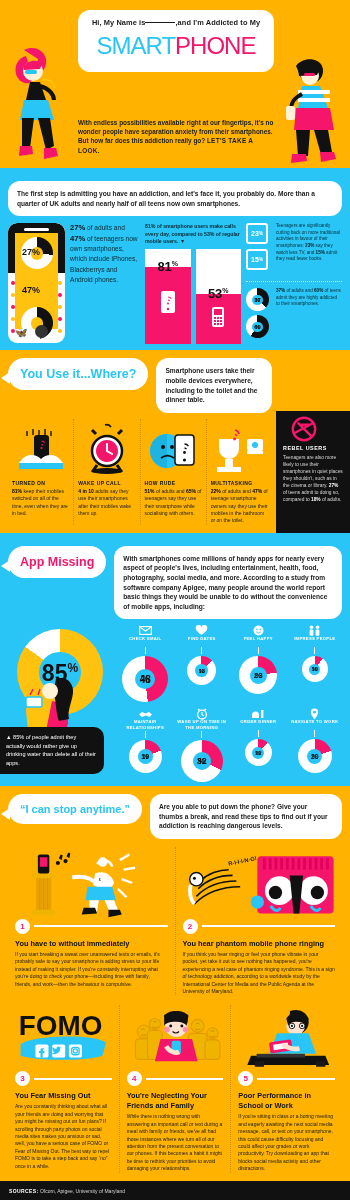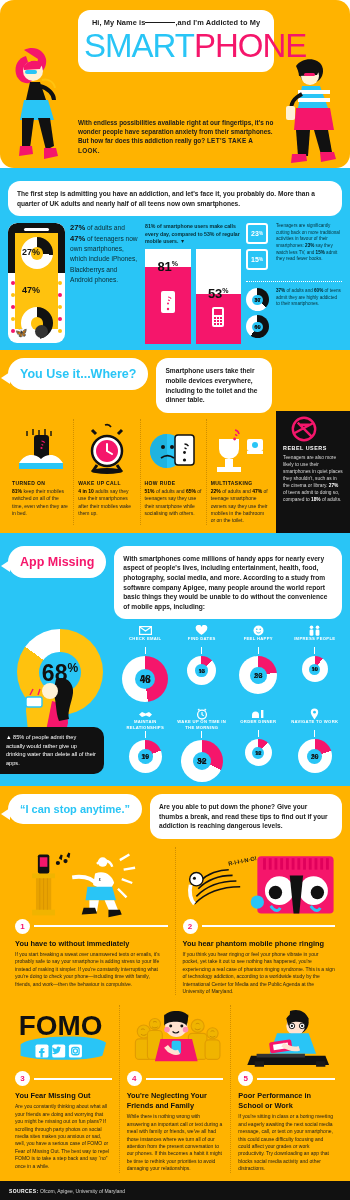--- a/index.html
+++ b/index.html
@@ -4,29 +4,29 @@
 <style>
   * { box-sizing: border-box; margin:0; padding:0; }
   body {
     width:350px; height:1200px; overflow:hidden;
     font-family:"Liberation Sans", sans-serif;
     background:#ffffff;
   }
   .page { width:350px; height:1200px; position:relative; }
 
   
-  .hero { background:#FFB300; height:168px; position:relative; overflow:hidden;border-radius:14px; }
+  .hero { background:#FFB300; height:168px; position:relative; overflow:hidden; }
   .hero-title-box{
     position:absolute; left:78px; top:10px; width:196px; padding:8px 6px 10px;
     text-align:center; border-radius:12px; background:#fff;
   }
   .hero-hi{ font-size:7.4px; font-weight:bold; color:#1b1b1b; letter-spacing:.1px; }
   .hero-hi .blank{ display:inline-block; width:30px; border-bottom:1px solid #1b1b1b;
     vertical-align:2px; }
-  .hero-word{ font-size:33px; line-height:33px; letter-spacing:-1px; font-weight:300;
+  .hero-word{ font-size:24px; line-height:33px; letter-spacing:-1px; font-weight:300;
     margin-top:2px; font-family:"Liberation Sans", sans-serif;}
   .hero-word .smart{ color:#29C5F6; }
   .hero-word .phone{ color:#F5166B; }
   .hero-sub{
     position:absolute; left:104px; top:84px; width:138px; padding:6px 8px;
     border-radius:12px; background:#fff; text-align:center;
     font-size:9px; font-weight:bold; color:#F5166B;
   }
   .hero-sub .uk{ color:#29C5F6; }
   .hero-para{
@@ -455,21 +455,21 @@
   <section class="sec-app">
     <div class="head-row app-head">
       <div class="head-pill">App Missing</div>
       <div class="head-text">With smartphones come millions of handy apps for nearly every aspect of people's lives, including entertainment, health, food, photography, social media, and more. According to a study from software company Apigee, many people around the world report basic things they would be unable to do without the convenience of mobile apps, including:</div>
     </div>
 
     <div class="app-body">
       <div class="app-left">
         <div class="big-dnut" id="bigdnut" style="background: conic-gradient(rgb(255, 194, 14) 0deg, rgb(255, 194, 14) 306deg, rgb(255, 255, 255) 306deg, rgb(255, 255, 255) 360deg); position: relative;">
             <div class="hole" style="position: absolute; border-radius: 50%; background: rgb(41, 197, 246); left: 26%; top: 26%; width: 48%; height: 48%;"></div>
-          <div class="big-num"><span>68</span><sup>%</sup></div>
+          <div class="big-num"><span>85</span><sup>%</sup></div>
         </div>
         <svg viewBox="0 0 104 58" style="position:absolute;left:0;top:48px;width:104px;">
           <path d="M30 20c-7 3-12 10-12 18l2 20h34l-4-26z" fill="#FFC20E"></path>
           <path d="M44 28c10 2 16 10 16 22l-2 8H38z" fill="#F5166B"></path>
           <path d="M48 6c10-4 18 4 17 14-1 9-6 18-4 26l-10 2c-4-10-2-20-6-28z" fill="#111"></path>
           <circle cx="42" cy="18" r="8" fill="#FFF2D6"></circle>
           <rect x="18" y="24" width="16" height="10" rx="2" fill="#fff" stroke="#29C5F6" stroke-width="1.4"></rect>
           <path d="M22 22l3-6M30 22l2-6" stroke="#F5166B" stroke-width="1.4"></path>
         </svg>
         <div class="black-note">

